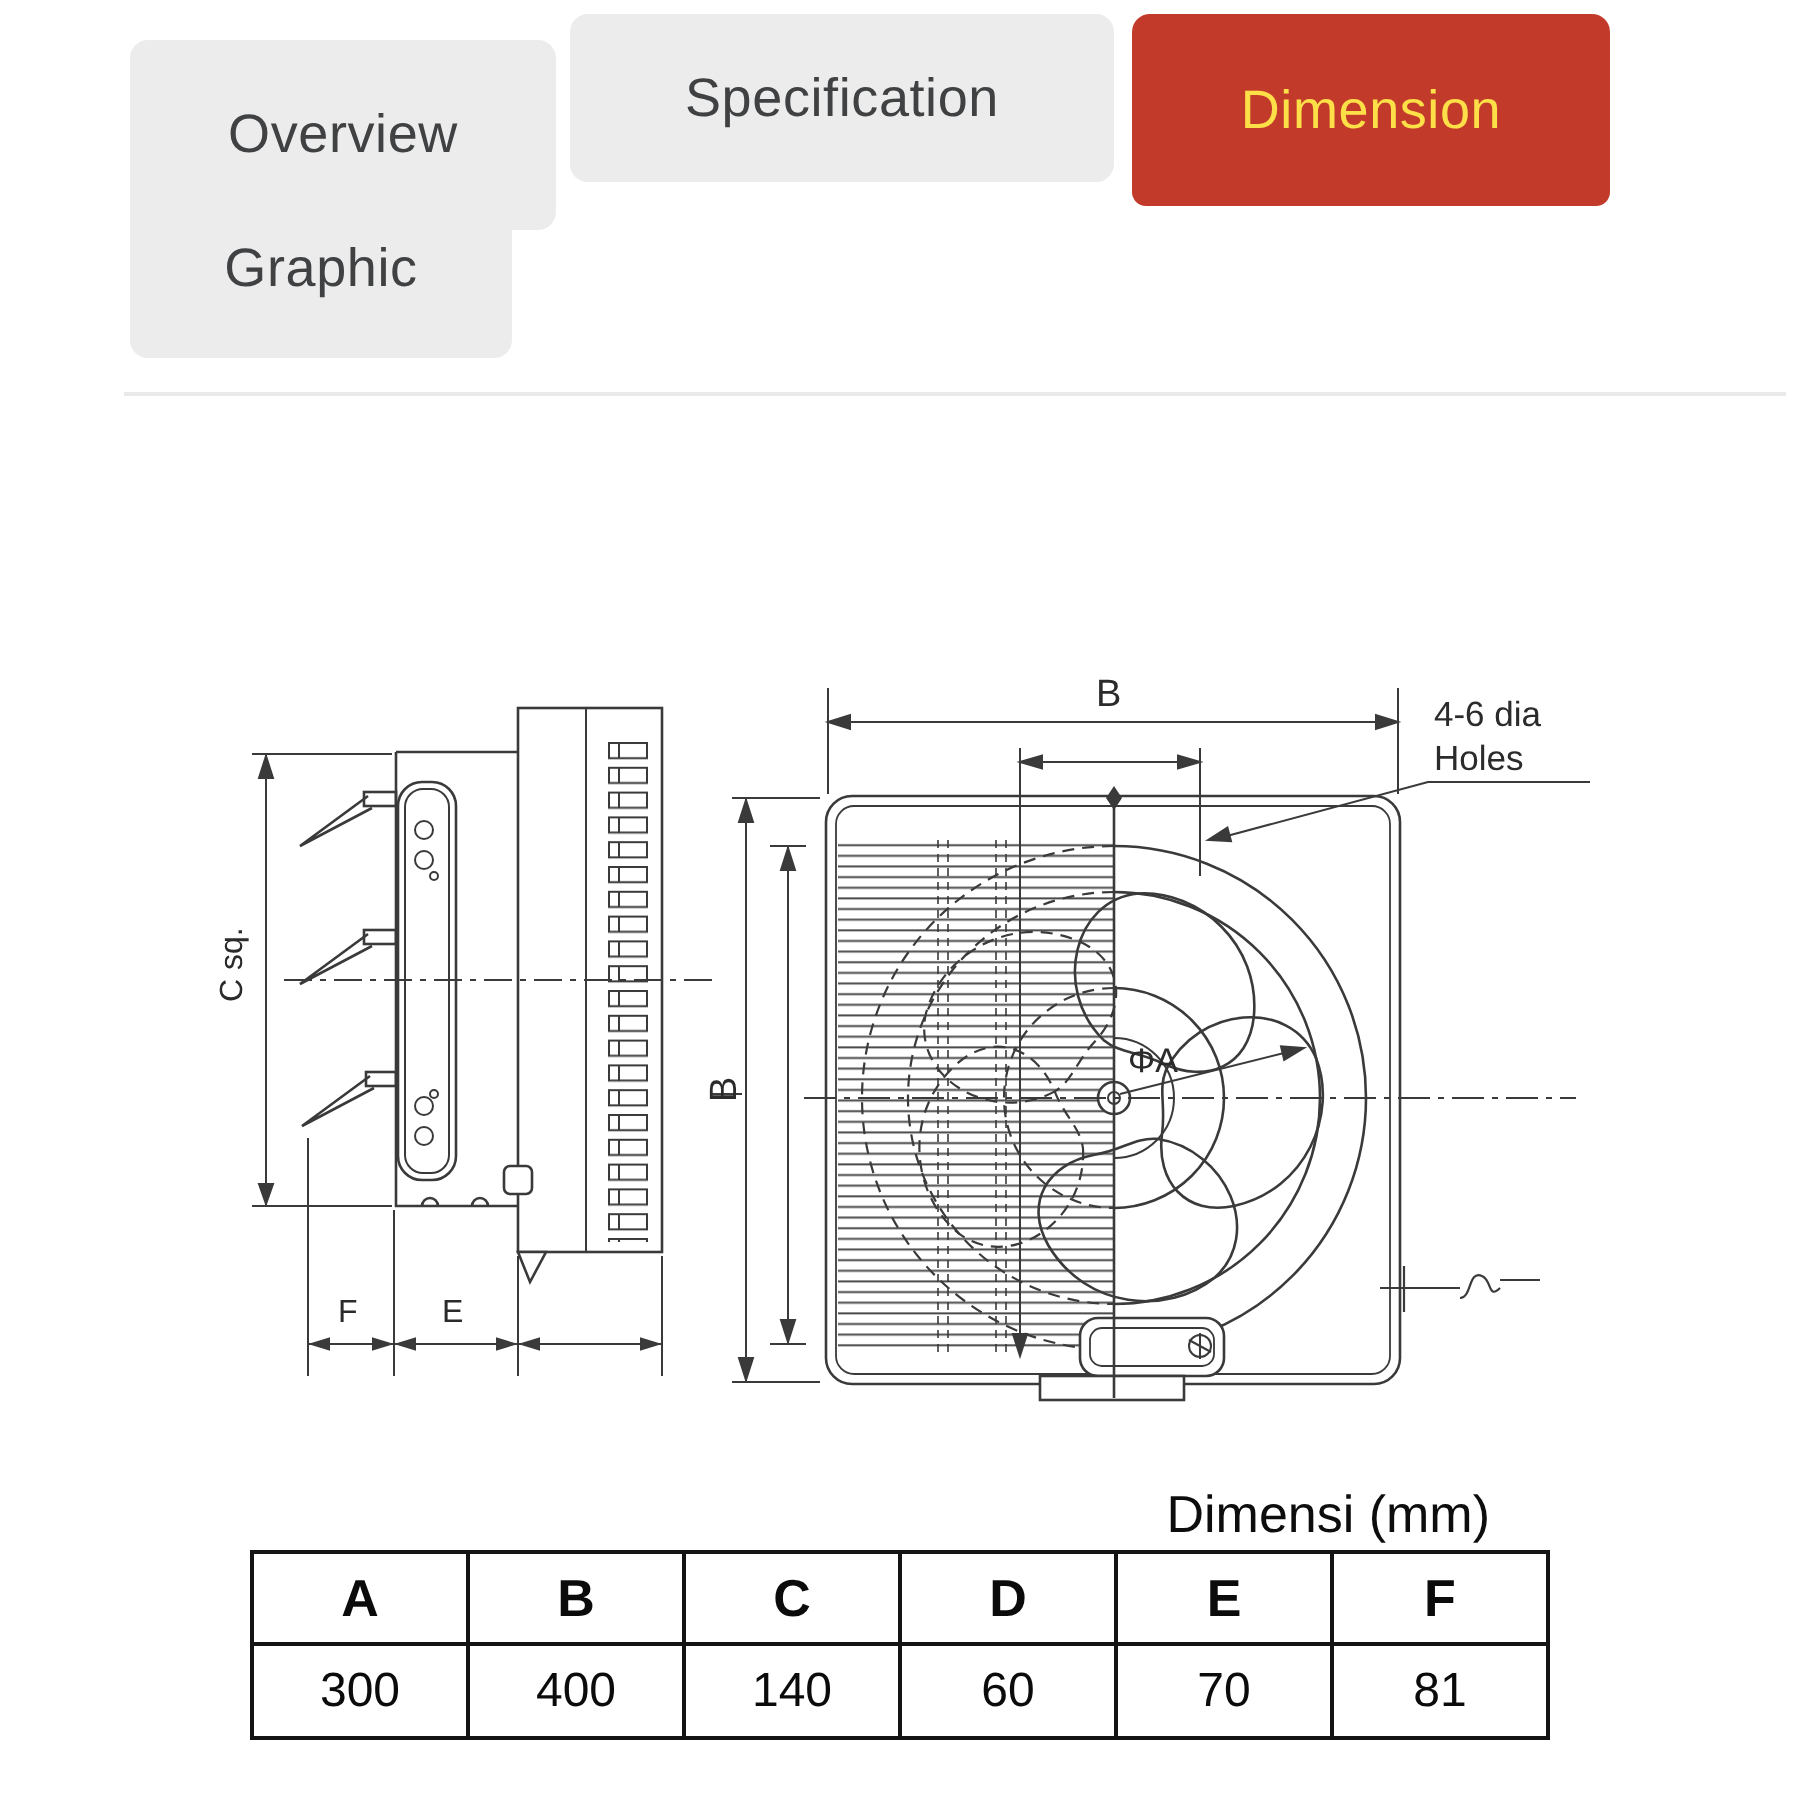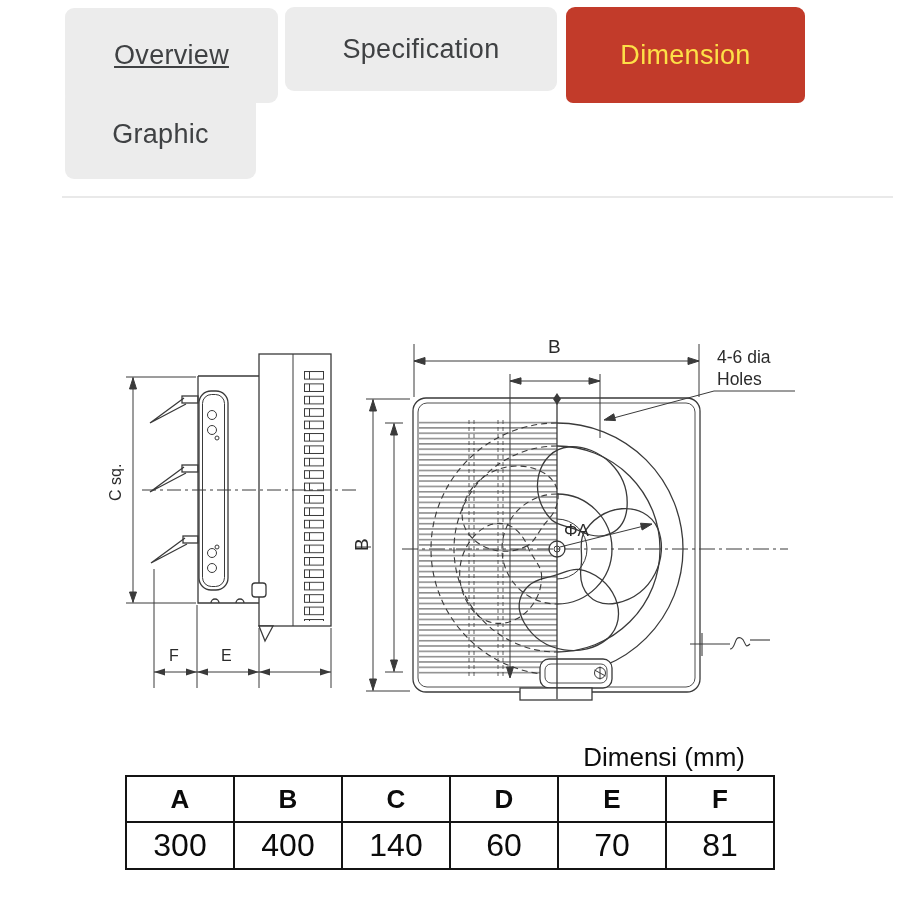--- a/index.html
+++ b/index.html
@@ -2,32 +2,32 @@
 <html><head>
 <meta charset="utf-8">
 <style>
   html,body{margin:0;padding:0;background:#ffffff;}
   #stage{position:relative;width:900px;height:900px;background:#ffffff;overflow:hidden;
          font-family:"Liberation Sans","DejaVu Sans",sans-serif;}
   .tab{position:absolute;display:flex;align-items:center;justify-content:center;
        background:#ececec;color:#3f4143;font-size:27px;border-radius:9px;cursor:pointer;
        letter-spacing:.3px;}
   .tab.active{background:#c23b2a;color:#fde047;}
-  #tab-overview{left:65px;top:8px;width:213px;height:95px;text-decoration:underline;}
+  #tab-overview{left:65px;top:20px;width:213px;height:95px;}
   #tab-specification{left:285px;top:7px;width:272px;height:84px;}
   #tab-dimension{left:566px;top:7px;width:239px;height:96px;border-radius:9px 9px 7px 7px;}
   #tab-graphic{left:65px;top:89px;width:191px;height:90px;}
   #tabs-divider{position:absolute;left:62px;top:196px;width:831px;height:2px;background:#e9e9e9;}
   #drawing-wrap{position:absolute;left:0;top:330px;width:900px;height:430px;}
   svg text{font-family:"Liberation Sans","DejaVu Sans",sans-serif;fill:#2b2b2b;}
   #dim-caption{position:absolute;left:445px;top:742px;width:300px;text-align:right;
                font-size:26px;color:#0d0d0d;}
   #dim-table{position:absolute;left:125px;top:775px;border-collapse:collapse;table-layout:fixed;}
   #dim-table td{width:106px;border:2.5px solid #141414;text-align:center;
-                font-size:32px;color:#0b0b0b;padding:0;}
+                font-size:24px;color:#0b0b0b;padding:0;}
   #dim-table tr.hdr td{height:44px;font-weight:700;font-size:26px;}
   #dim-table tr.val td{height:45px;}
 </style>
 </head>
 <body>
 
 <div id="stage">
 
   <div class="tab" id="tab-overview">
     <span>Overview</span>

